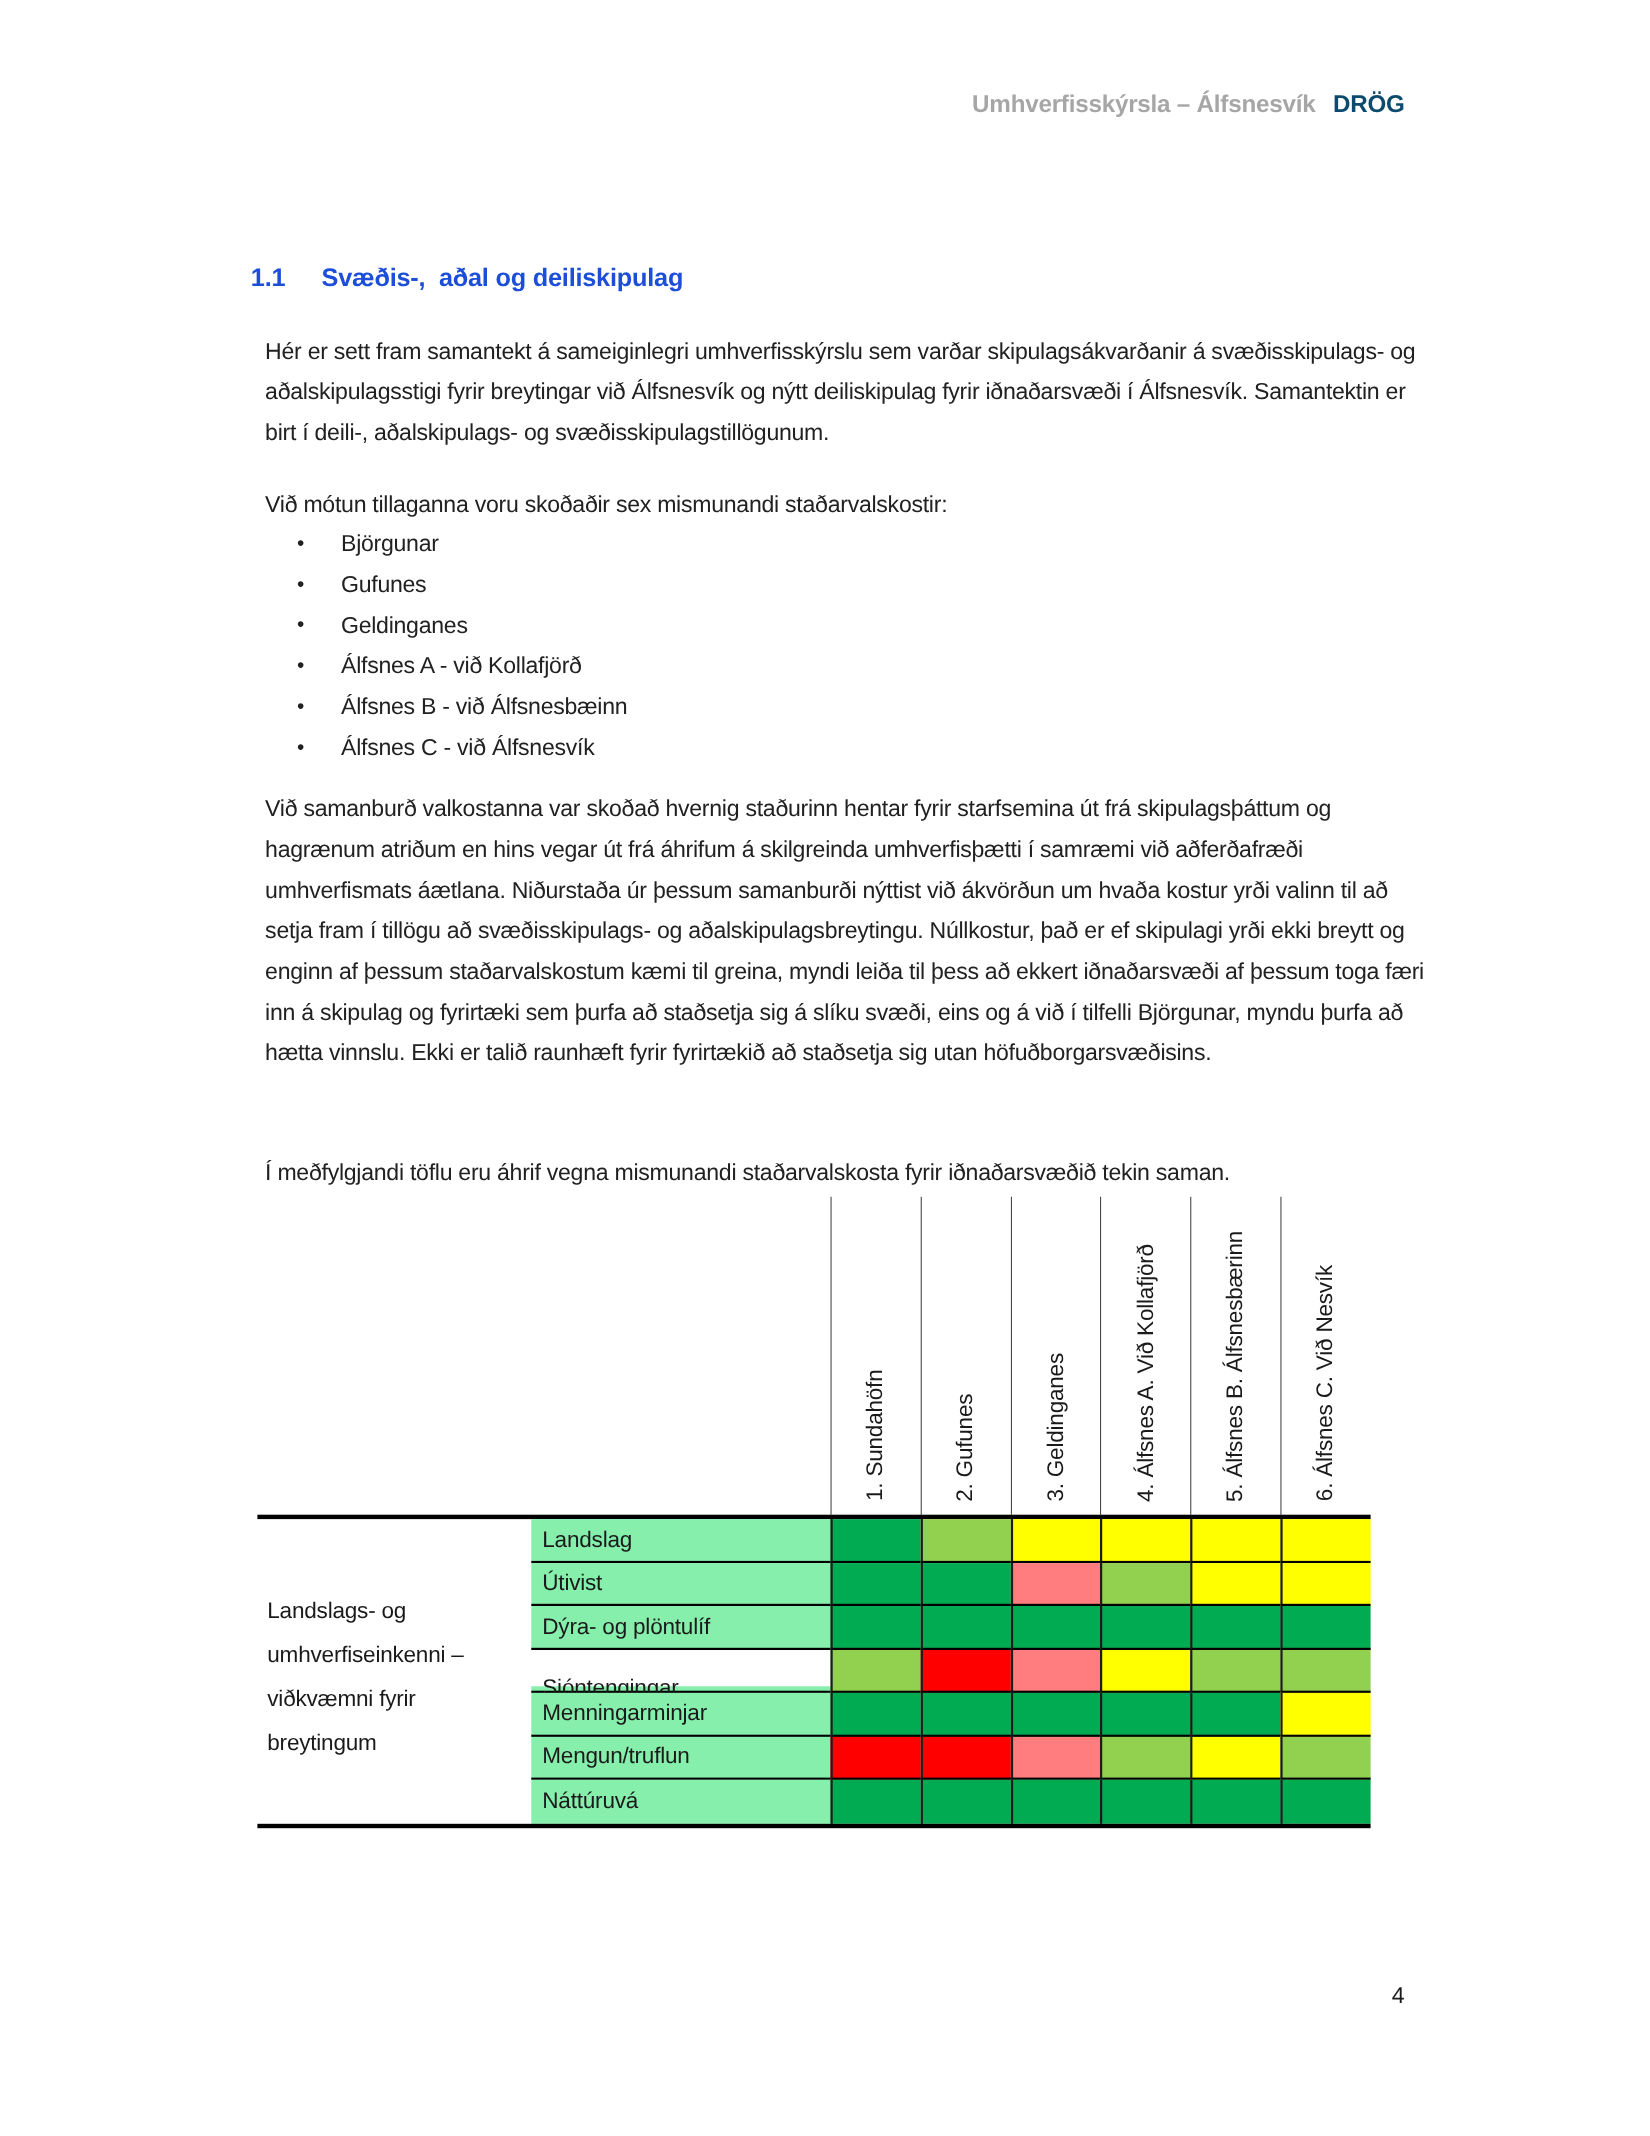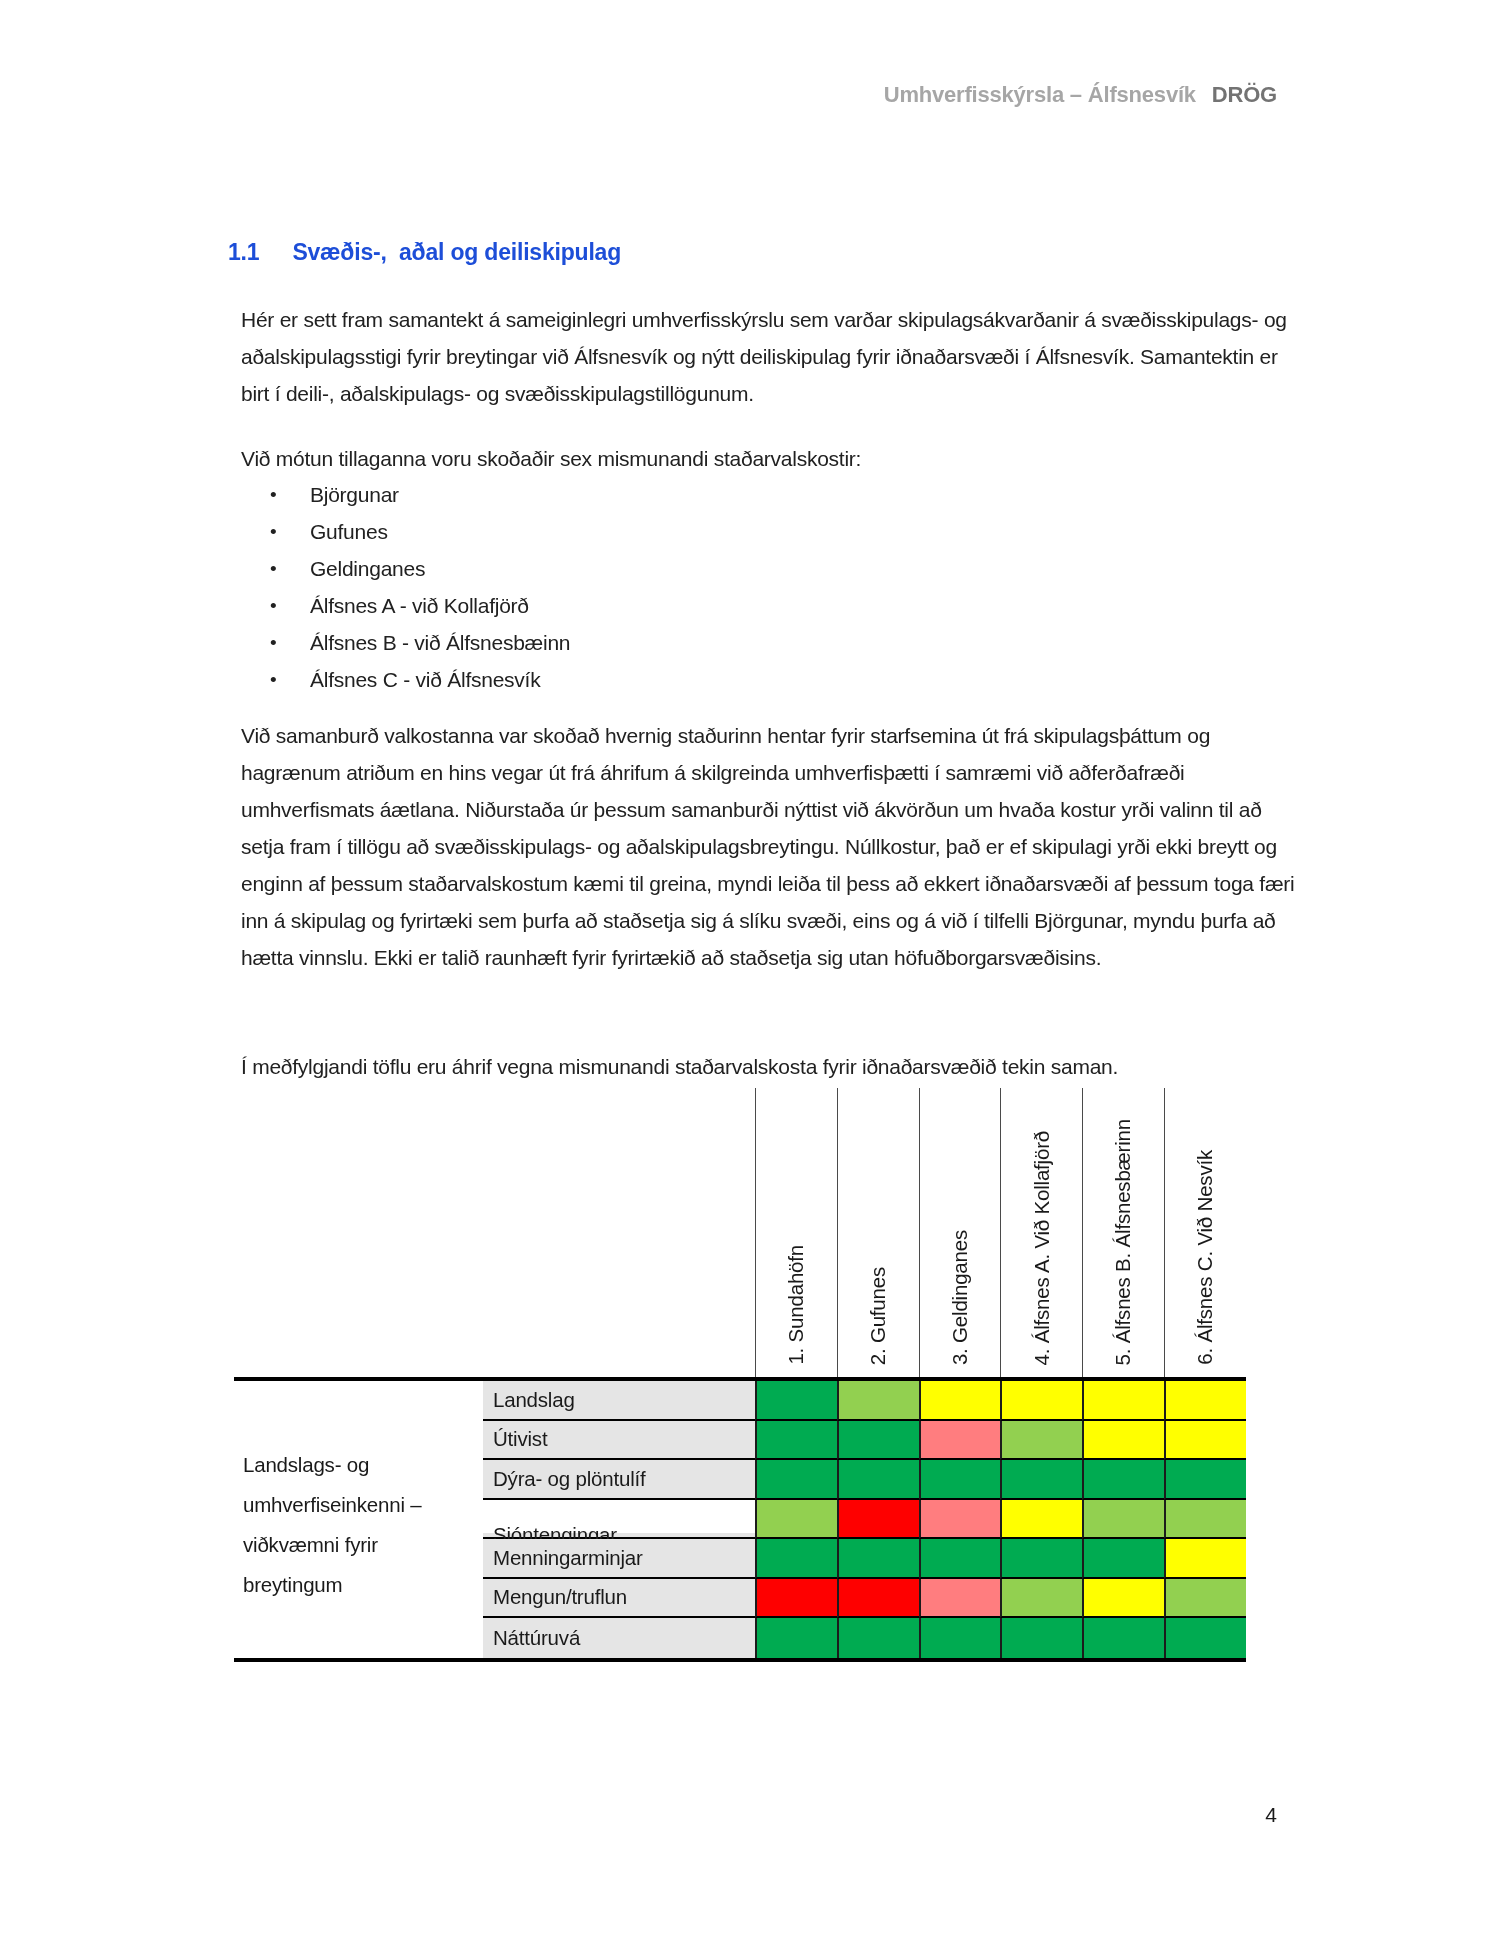--- a/index.html
+++ b/index.html
@@ -11,21 +11,21 @@
     font-family:"Liberation Sans","DejaVu Sans",sans-serif;
     color:#212121;
     overflow:hidden;
   }
   .running-header{
     position:absolute;top:82px;right:223px;
     font-size:22px;font-weight:bold;letter-spacing:-0.2px;
     white-space:nowrap;
   }
   .running-header .rh-title{color:#a6a6a6;}
-  .running-header .rh-draft{color:#737373;margin-left:10px;}
+  .running-header .rh-draft{color:#0c4a6e;margin-left:10px;}
   h1.doc-title{
     position:absolute;left:334px;top:165px;margin:0;
     font-size:33px;font-weight:bold;color:#1a1a1a;letter-spacing:-0.3px;
     white-space:pre;
   }
   h1.doc-title .h-num{display:inline-block;margin-right:36px;}
   h2.doc-sub{
     position:absolute;left:228px;top:239px;margin:0;
     font-size:23px;font-weight:bold;color:#1d4ed8;letter-spacing:-0.2px;
     white-space:pre;
@@ -76,21 +76,21 @@
     box-sizing:border-box;
     padding:64px 18px 0 9px;
     line-height:40px;
   }
   .matrix .row-label{
     grid-column:2;
     display:flex;align-items:center;
     padding-left:10px;
     box-sizing:border-box;
     border-bottom:2.5px solid #000;
-    background:#e5e5e5;
+    background:#86efac;
   }
   .matrix .cell{
     border-left:2px solid #1c1c1c;
     border-bottom:2.5px solid #000;
     box-sizing:border-box;
   }
   .matrix .lastrow{border-bottom:none;}
   .page-number{
     position:absolute;right:223px;top:1803px;
     font-size:21px;color:#1a1a1a;

